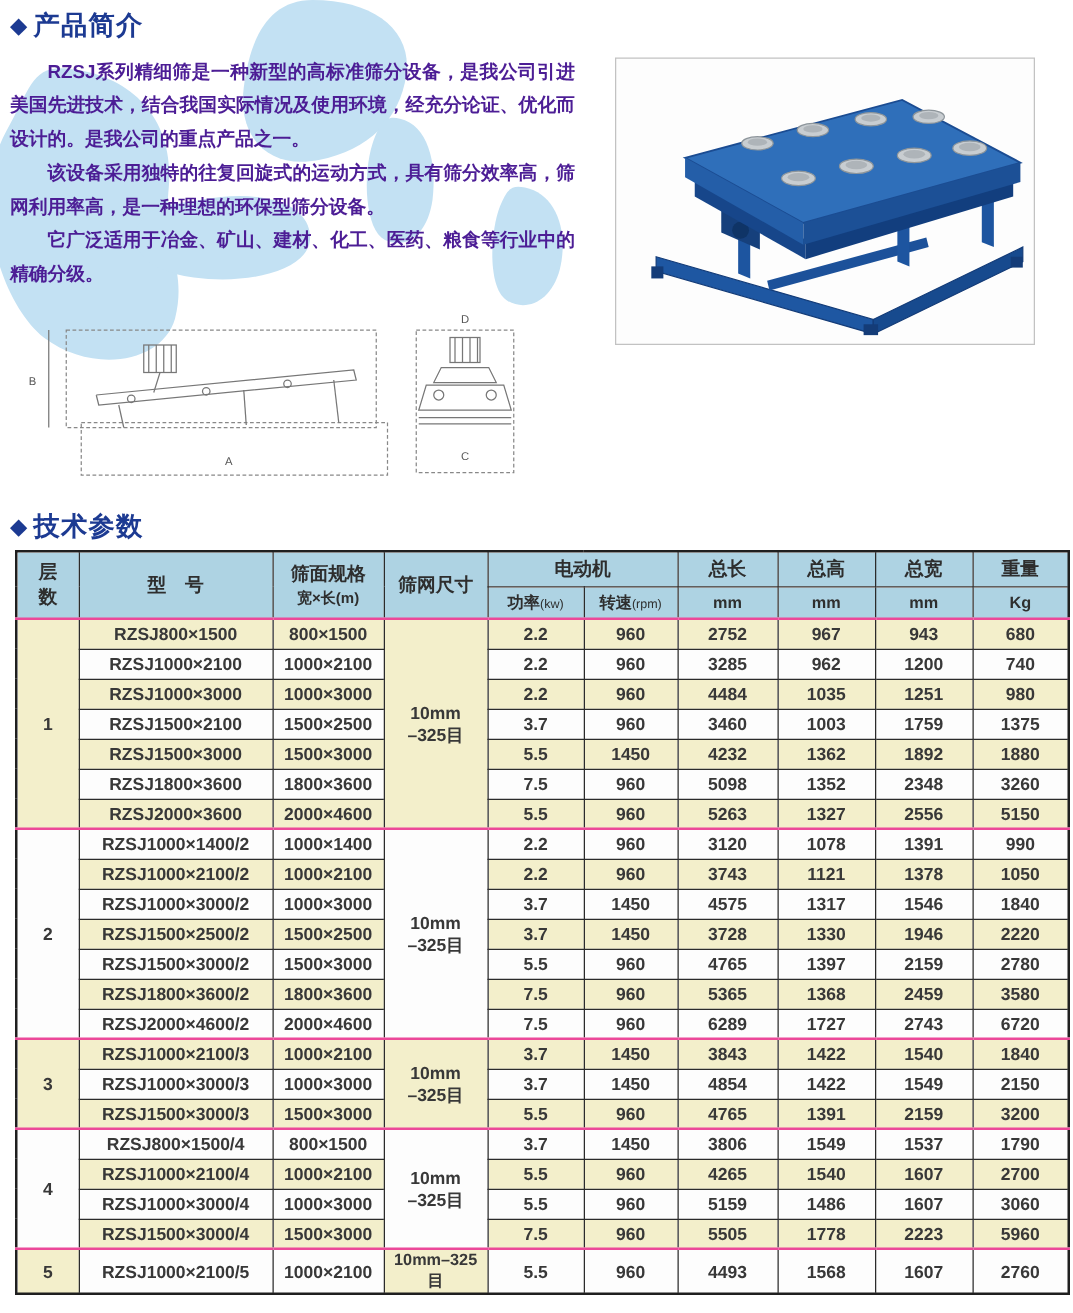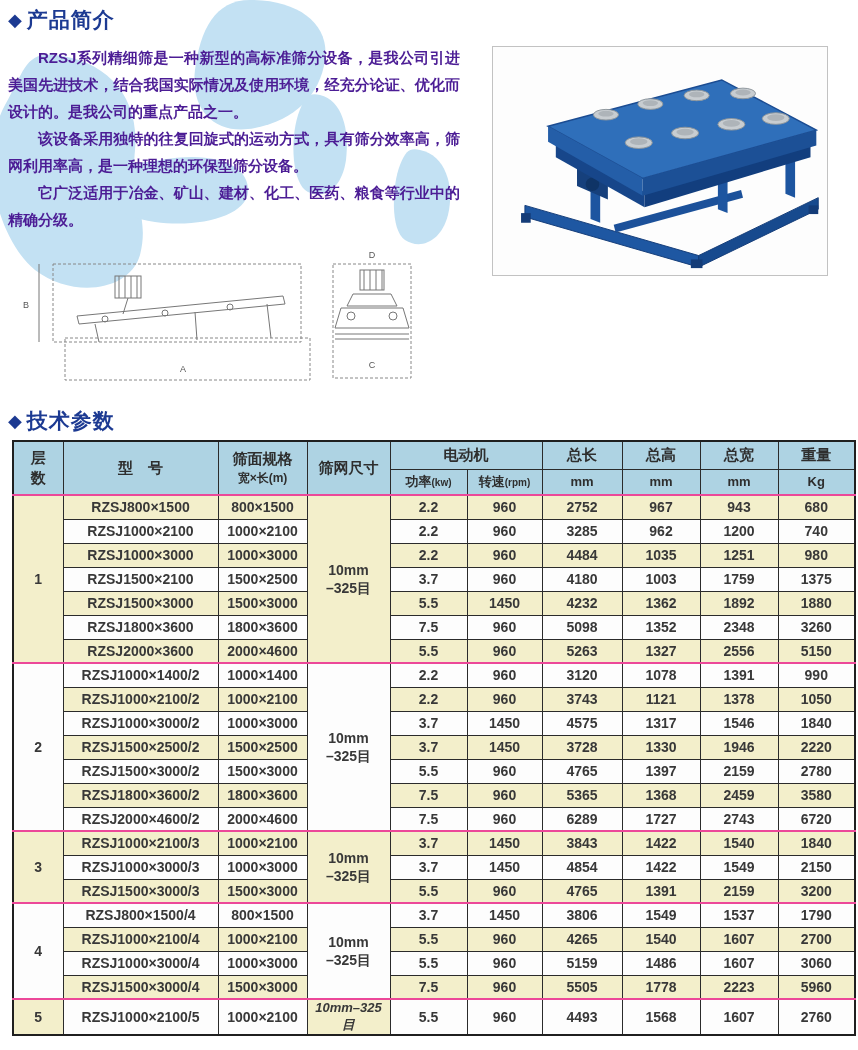--- a/index.html
+++ b/index.html
@@ -47,29 +47,29 @@
     font-size:14px; color:#383838;
   }
   table.params th, table.params td {
     border:1px solid #2b2b2b; text-align:center; vertical-align:middle;
     padding:0 2px; overflow:hidden;
   }
   table.params { border:2px solid #1f1f1f; }
   thead th { background:#aed3e3; color:#2e2e2e; font-size:15px; font-weight:bold; }
   thead tr.h1 th { height:28px; }
   thead tr.h2 th { height:26px; font-size:13px; }
-  .unit-small { font-size:10px; font-weight:bold; }
+  .unit-small { font-size:10px; font-weight:normal; }
   .sub-label { font-size:12px; font-weight:bold; display:block; margin-top:1px; }
   .vwrap { display:inline-block; width:1.15em; word-break:break-all; line-height:1.35; }
   tbody td { height:24px; font-weight:bold; }
   tbody td.cream { background:#f3efcb; }
   tbody td.white { background:#fdfdfd; }
   tbody tr.group-start td { border-top:2px solid #ec4899; }
   td.mesh-cell { font-size:14px; line-height:1.3;margin-top:16px; }
-  td.mesh-cell.single { font-size:13px;font-style:italic; }
+  td.mesh-cell.single { font-size:13px; }
 </style>
 </head>
 <body>
 
 <svg class="watermark" width="858" height="420" viewBox="0 0 858 420">
   <g fill="#c3e1f3">
     <path d="M250,0 C300,0 330,25 325,60 C320,95 295,120 255,128 C215,136 190,110 195,70 C200,30 215,0 250,0 Z"></path>
     <path d="M55,55 C105,60 140,95 135,150 C130,200 150,215 140,255 C130,290 75,300 35,270 C0,242 -25,160 5,105 C25,70 25,52 55,55 Z"></path>
     <path d="M160,160 C215,150 250,165 248,192 C246,216 200,228 155,222 C115,217 100,195 112,178 C122,164 135,164 160,160 Z"></path>
     <path d="M320,95 C342,100 350,130 346,160 C342,188 325,200 308,192 C292,184 290,140 298,115 C304,98 308,92 320,95 Z"></path>
@@ -260,21 +260,21 @@
           <td class="cream">4484</td>
           <td class="cream">1035</td>
           <td class="cream">1251</td>
           <td class="cream">980</td>
         </tr>
         <tr>
           <td class="white">RZSJ1500×2100</td>
           <td class="white">1500×2500</td>
           <td class="white">3.7</td>
           <td class="white">960</td>
-          <td class="white">4180</td>
+          <td class="white">3460</td>
           <td class="white">1003</td>
           <td class="white">1759</td>
           <td class="white">1375</td>
         </tr>
         <tr>
           <td class="cream">RZSJ1500×3000</td>
           <td class="cream">1500×3000</td>
           <td class="cream">5.5</td>
           <td class="cream">1450</td>
           <td class="cream">4232</td>

